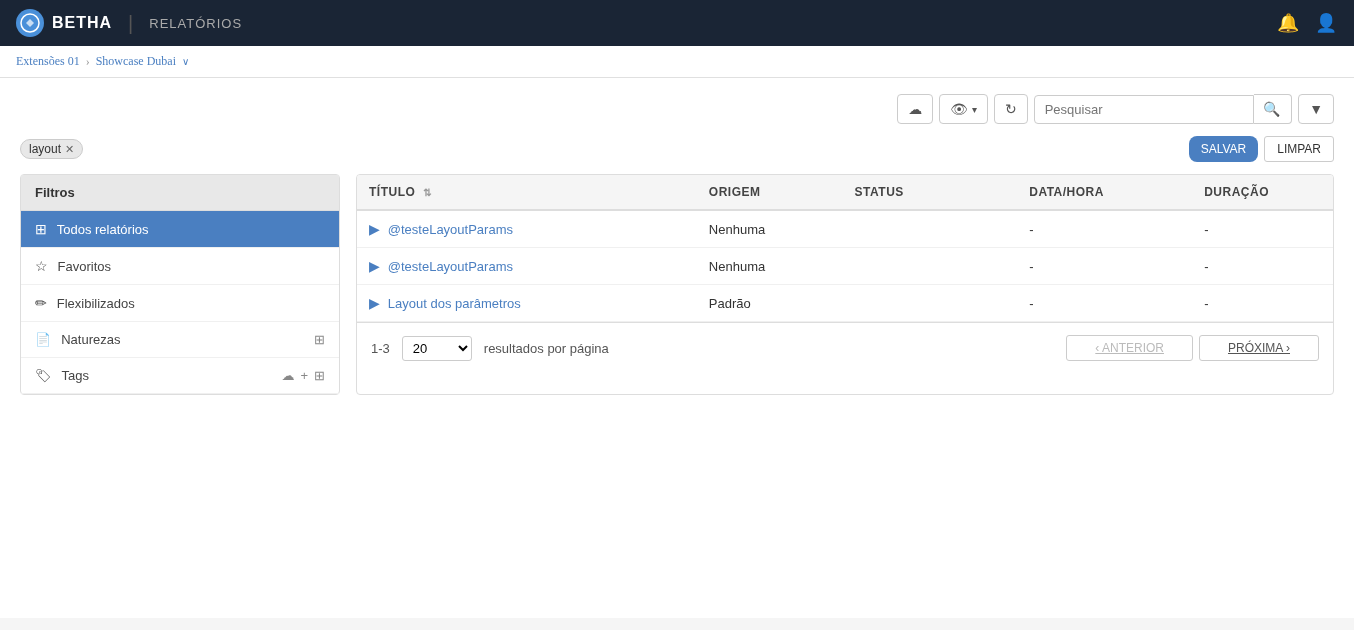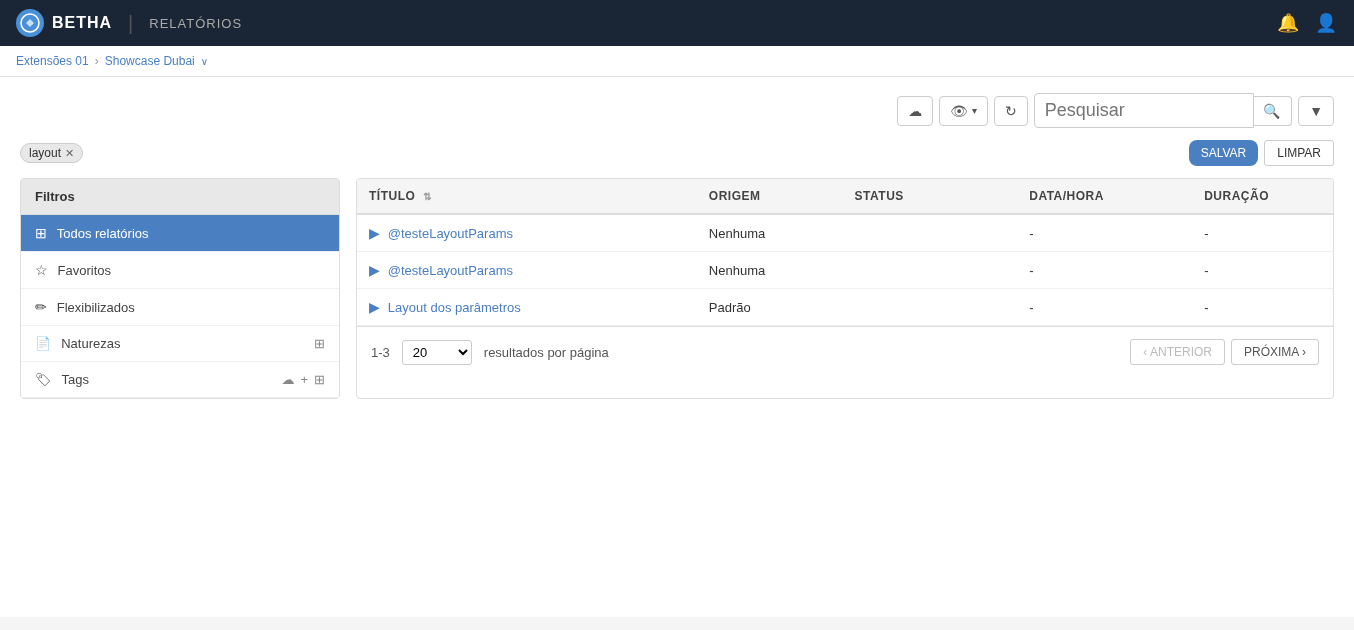--- a/index.html
+++ b/index.html
@@ -66,20 +66,21 @@
     
     .breadcrumb {
       background: white;
       padding: 8px 16px;
       display: flex;
       align-items: center;
       gap: 6px;
       font-size: 12px;
       color: #555;
       border-bottom: 1px solid #e0e0e0;
+      font-family: Liberation Serif, serif;
     }
     .breadcrumb a { color: #4a7fc1; text-decoration: none; }
     .breadcrumb-chevron { color: #999; }
 
     
     .main-content {
       padding: 16px 20px;
       background: white;
       min-height: calc(100vh - 90px);
     }
@@ -124,21 +125,21 @@
       font-size: 14px;
       color: #555;
       display: flex;
       align-items: center;
       gap: 4px;
     }
     .search-input {
       border: 1px solid #ccc;
       border-radius: 4px;
       padding: 6px 10px;
-      font-size: 18px;
+      font-size: 13px;
       width: 220px;
       outline: none;
     }
     .search-btn {
       background: white;
       border: 1px solid #ccc;
       border-left: none;
       border-radius: 0 4px 4px 0;
       padding: 6px 10px;
       cursor: pointer;
@@ -328,25 +329,26 @@
       cursor: pointer;
       appearance: auto;
     }
     .pagination-right {
       display: flex;
       gap: 6px;
     }
     .btn-page {
       background: white;
       border: 1px solid #ccc;
-      padding: 5px 12px;
+      padding: 5px 28px;
       border-radius: 3px;
       cursor: pointer;
       font-size: 12px;
       color: #555;
+      text-decoration: underline;
     }
     .btn-page:disabled { color: #bbb; cursor: default; }
   </style>
 </head>
 <body>
 
 <nav class="top-nav">
   <div class="top-nav-left">
     <div class="logo">
       <div class="logo-icon">

